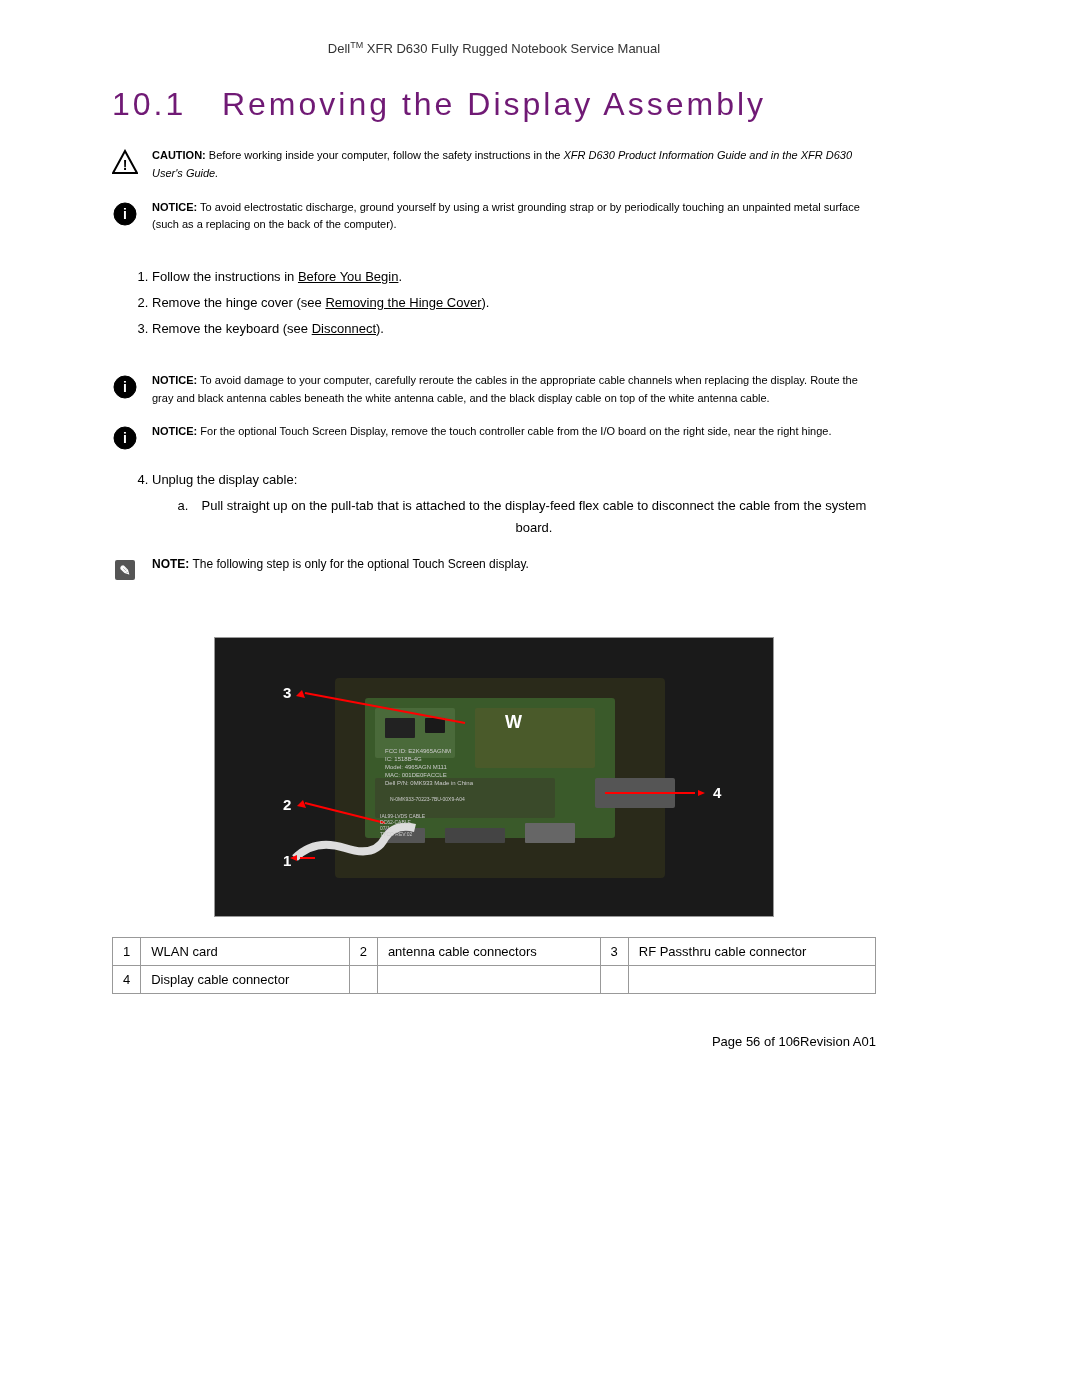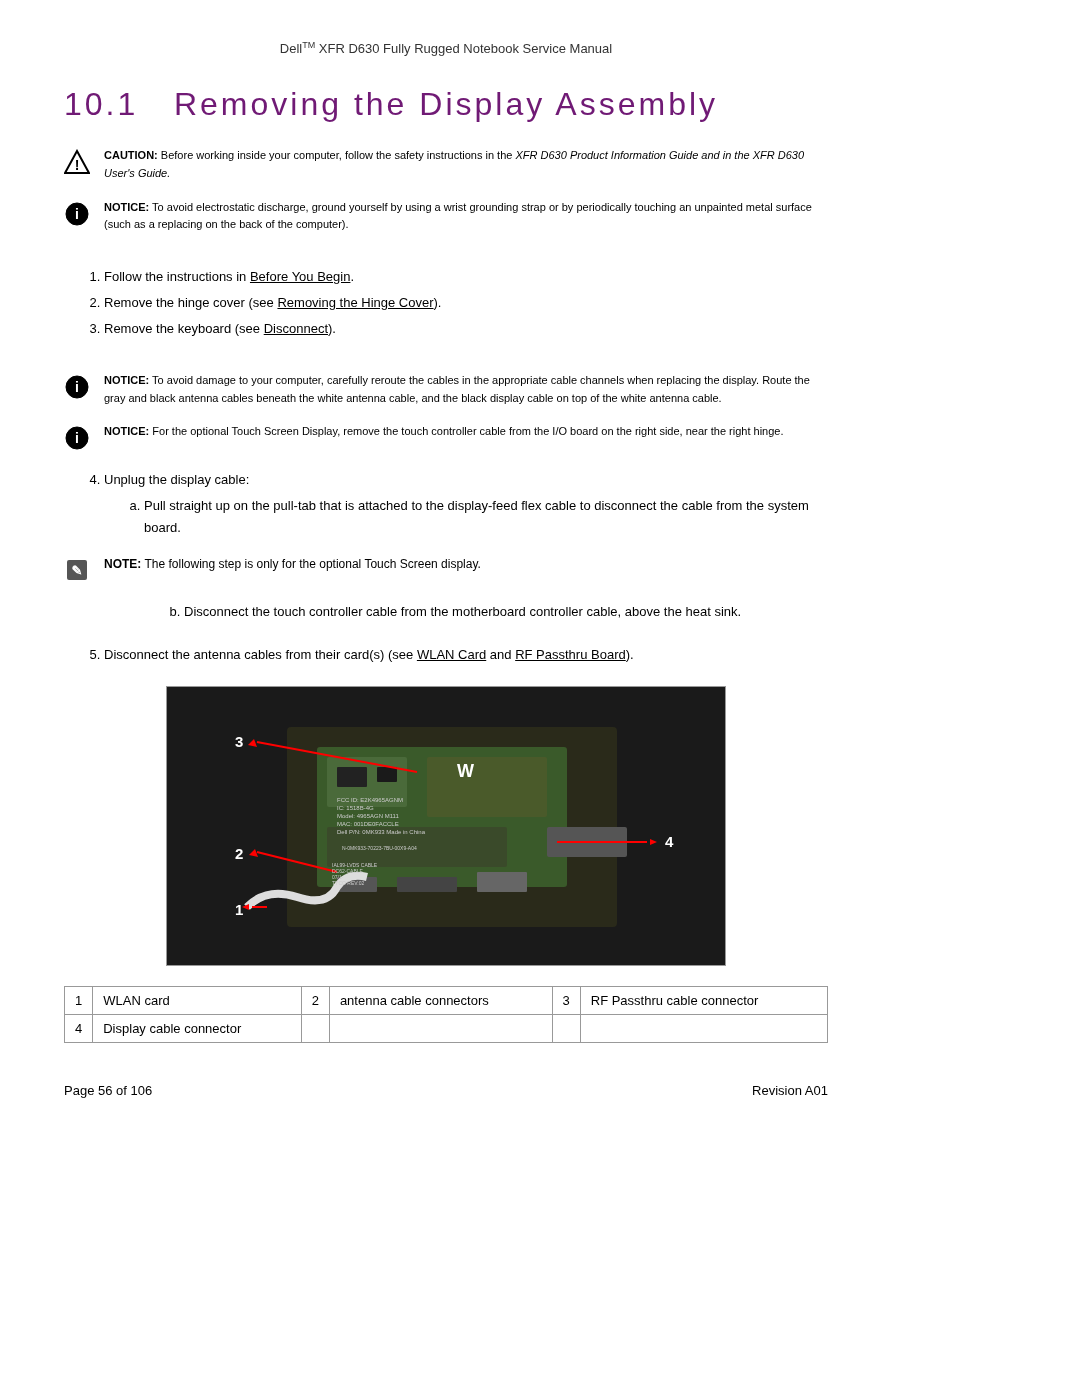--- a/index.html
+++ b/index.html
@@ -10,20 +10,21 @@
       color: #000;
       width: 1080px;
       min-height: 1397px;
       padding: 0;
     }
     .page {
       width: 892px;
       min-height: 1397px;
       padding: 40px 64px;
       position: relative;
+      margin-left: 48px;
     }
     .header {
       text-align: center;
       font-size: 13px;
       margin-bottom: 30px;
       color: #333;
     }
     .header sup { font-size: 9px; }
     .section-title {
       font-size: 32px;
@@ -65,20 +66,21 @@
     }
     .sub-steps {
       list-style-type: lower-alpha;
       margin-left: 40px;
       margin-top: 4px;
     }
     .sub-steps li {
       font-size: 13px;
       line-height: 1.7;
       margin-bottom: 4px;
+      text-align: center;
     }
     .note-block {
       display: flex;
       align-items: flex-start;
       margin-bottom: 16px;
     }
     .note-icon {
       width: 28px;
       height: 28px;
       min-width: 28px;
@@ -110,21 +112,21 @@
       padding: 6px 10px;
       vertical-align: middle;
     }
     .data-table .num-cell {
       width: 24px;
       text-align: center;
       font-weight: normal;
     }
     .footer {
       display: flex;
-      justify-content: space-between;
+      justify-content: flex-end;
       margin-top: 40px;
       font-size: 13px;
     }
     .spacer { height: 16px; }
   </style>
 </head>
 <body>
 
 <div class="page">
 
@@ -223,33 +225,23 @@
         <rect x="3" y="3" width="20" height="20" rx="2" fill="#555"></rect>
         <text x="13" y="18" text-anchor="middle" font-size="13" font-weight="bold" fill="#fff">✎</text>
       </svg>
     </div>
     <div class="note-text">
       <strong>NOTE:</strong>
       <span>The following step is only for the optional Touch Screen display.</span>
     </div>
   </div>
 
-  <ol class="sub-steps" style="margin-left: 120px;">
-    <li value="2">
-      <span>Disconnect the touch controller cable from the motherboard controller cable, above the heat sink.</span>
-    </li>
-  </ol>
 
   <div class="spacer"></div>
 
-  <ol class="steps-list" start="5">
-    <li>
-      <span>Disconnect the antenna cables from their card(s) (see </span><span class="link">WLAN Card</span><span> and </span><span class="link">RF Passthru Board</span><span>).</span>
-    </li>
-  </ol>
 
   <div class="image-container" style="position:relative;">
     <svg width="560" height="280" viewBox="0 0 560 280" style="position:absolute;top:0;left:0;">
 
       <rect width="560" height="280" fill="#1a1a1a"></rect>
 
       <rect x="120" y="40" width="330" height="200" fill="#2a2a1a" rx="4"></rect>
 
       <rect x="150" y="60" width="250" height="140" fill="#3a5a2a" rx="3"></rect>
 

